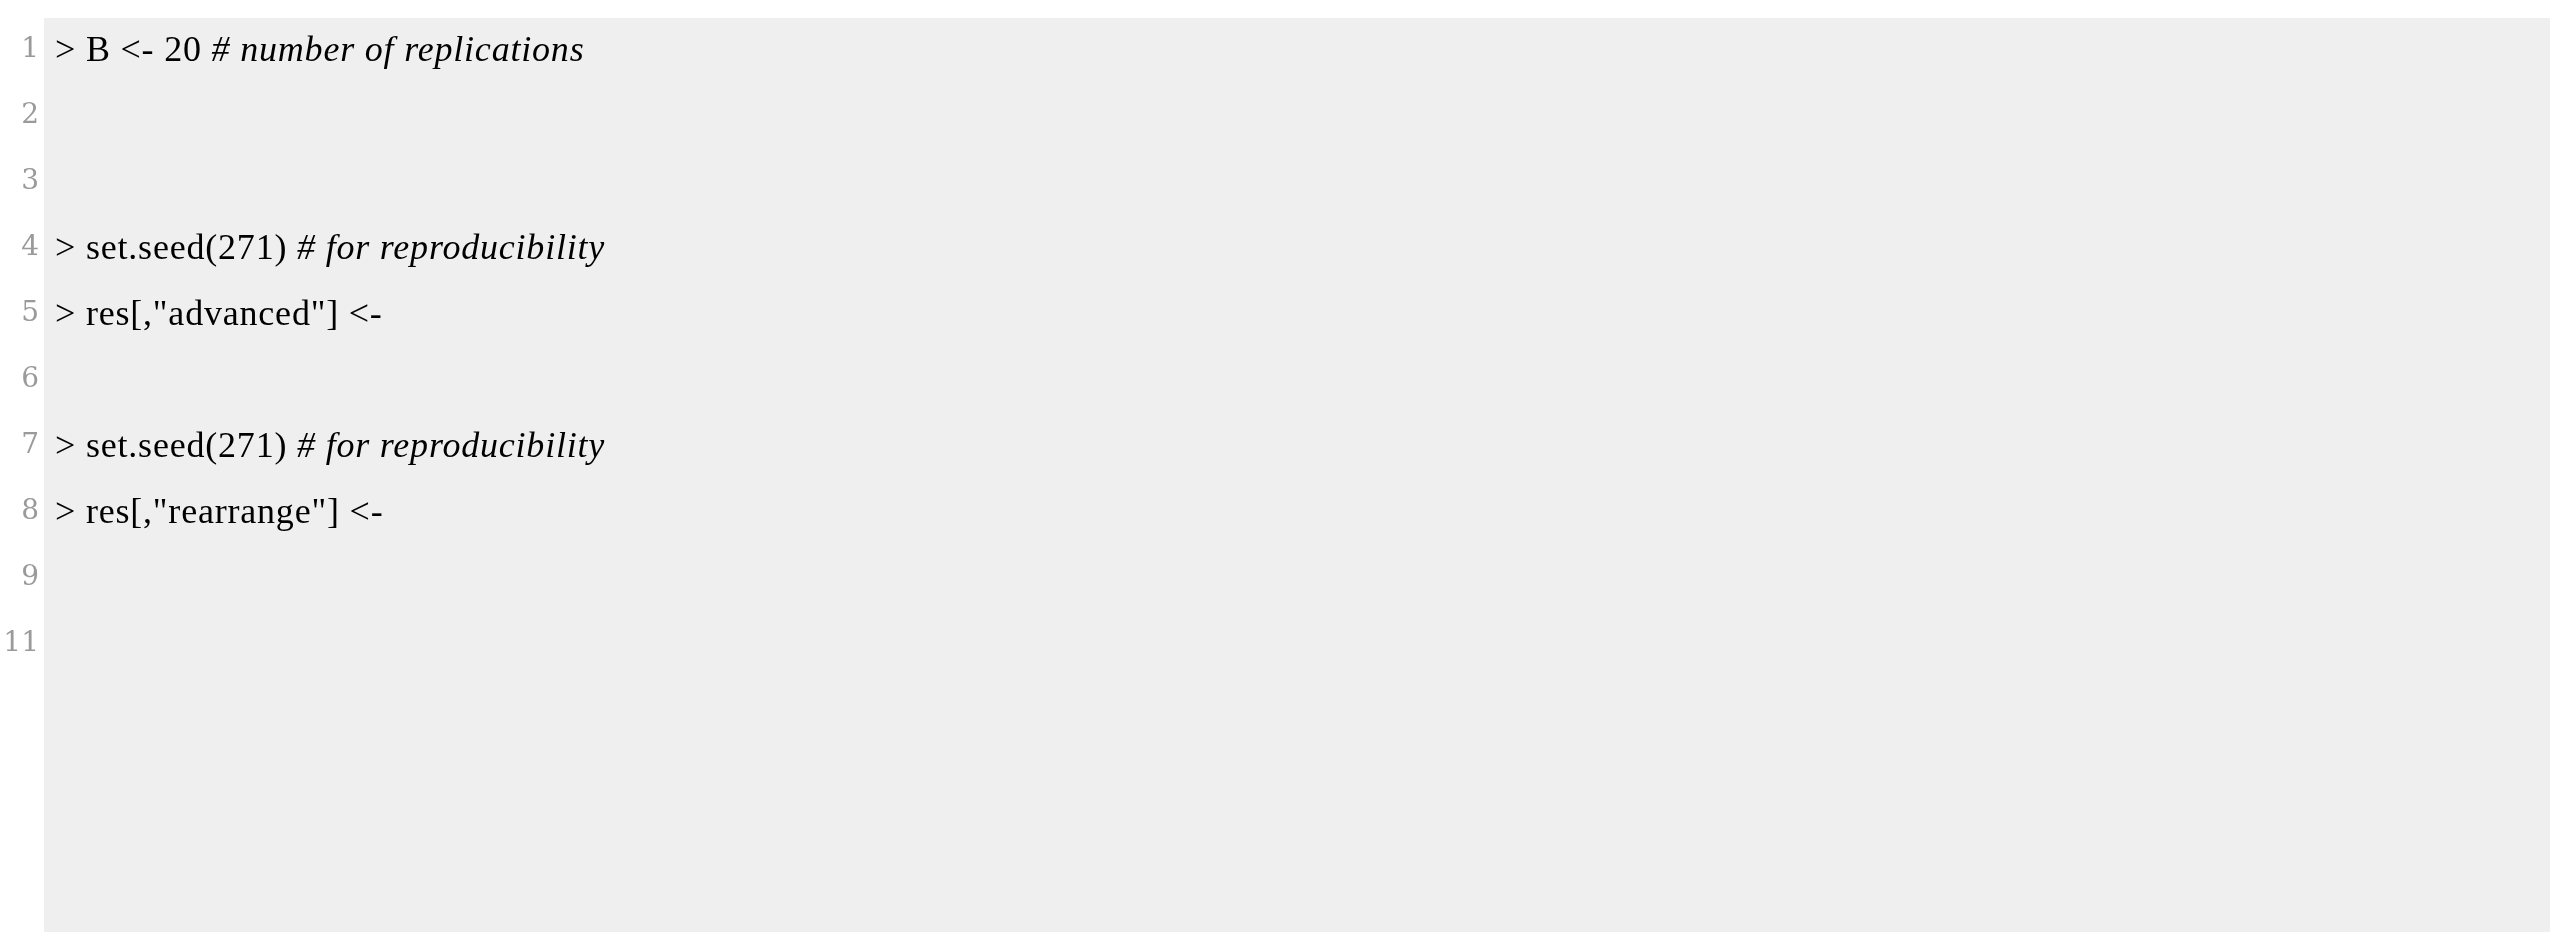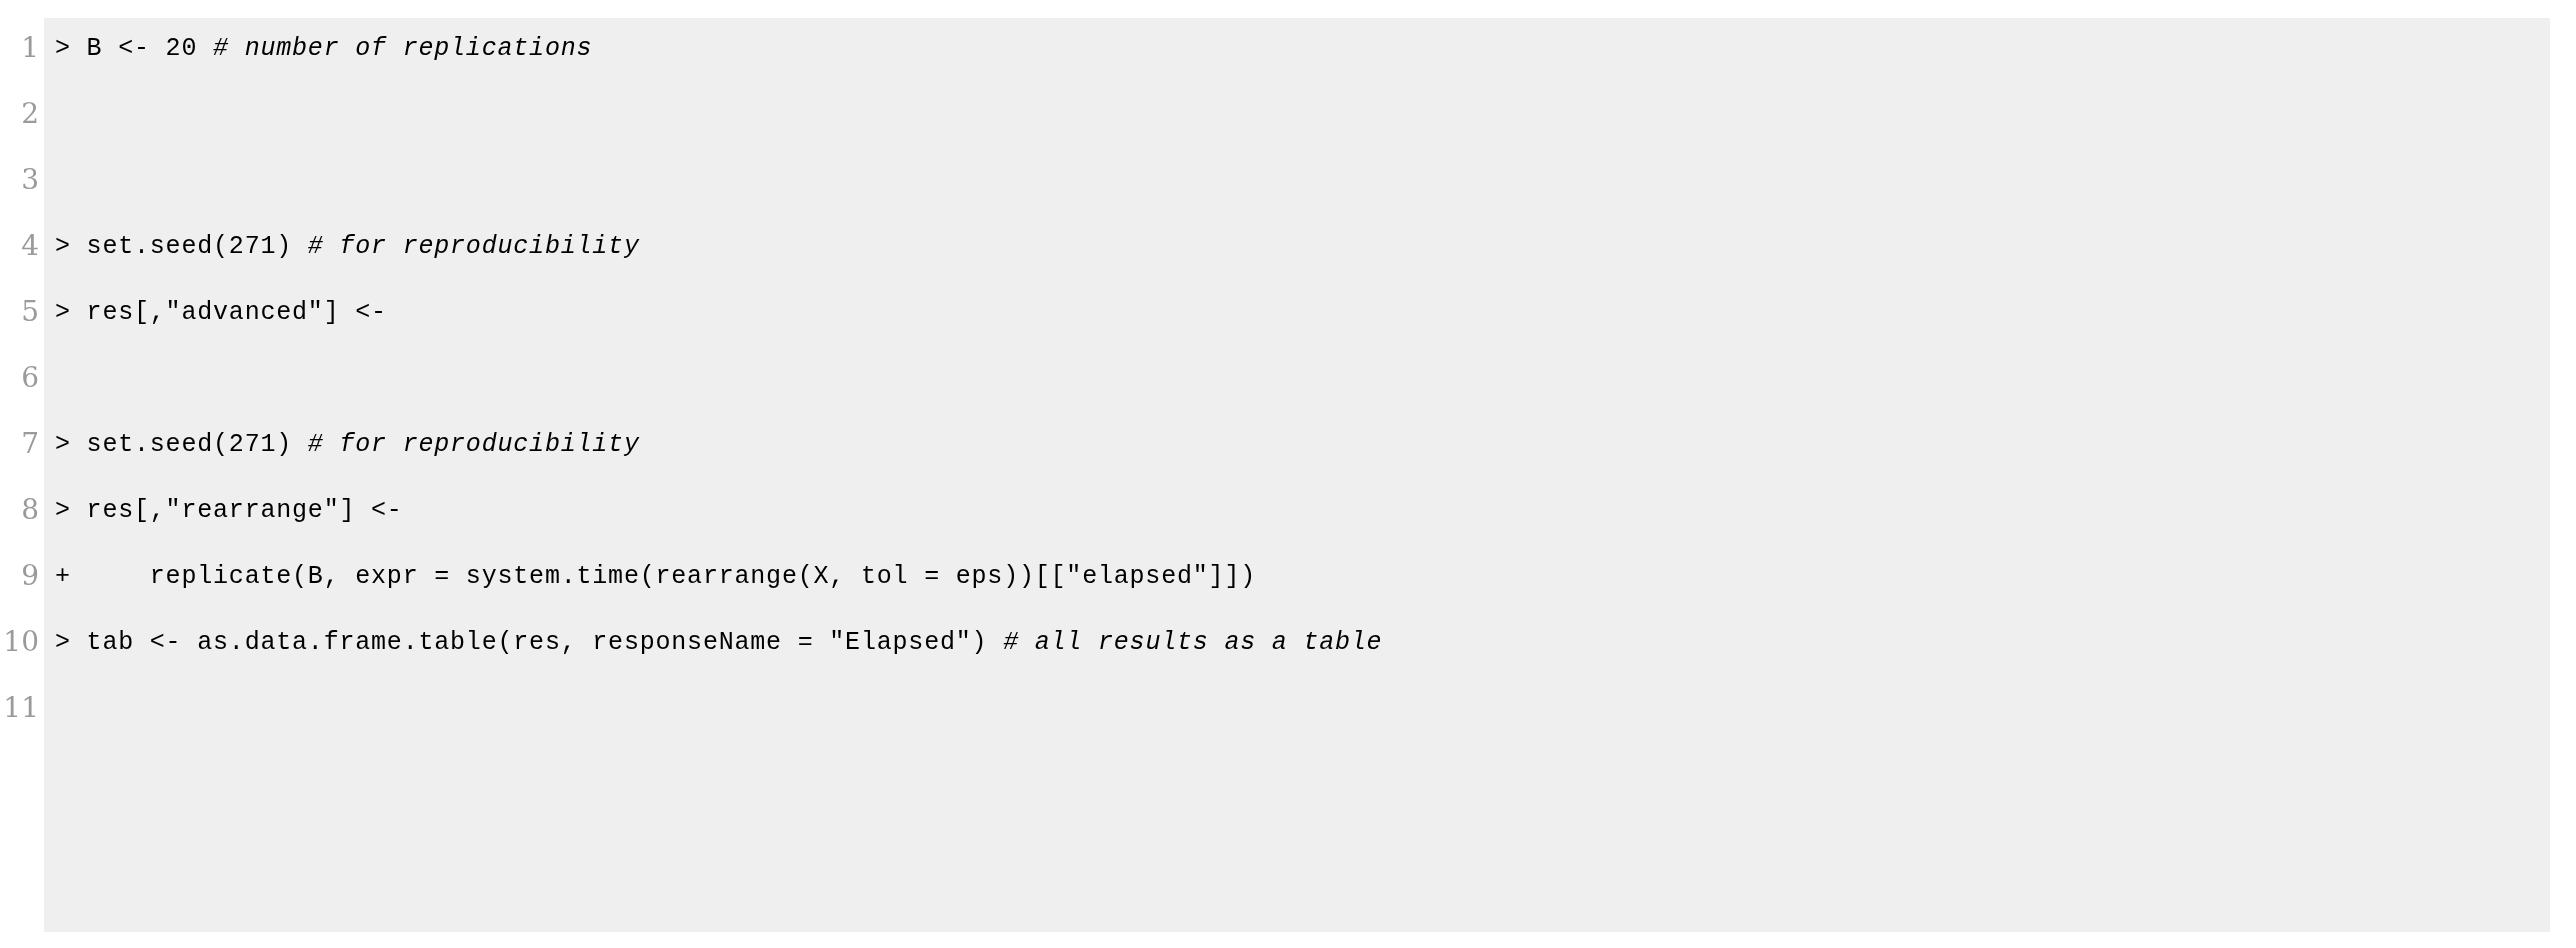--- a/index.html
+++ b/index.html
@@ -55,22 +55,22 @@
     font-family: "DejaVu Serif", serif;
     font-size: 28px;
     color: #9a9a9a;
     line-height: 1;
   }
 
   .code {
     position: absolute;
     left: 55px;
     top: 0;
-    font-family: Liberation Mono, monospace;
-    font-size: 25px;
+    font-family: Liberation Serif, serif;
+    font-size: 36px;
     line-height: 66px;
     color: #000000;
     letter-spacing: 0.8px;
     white-space: pre;
   }
 
   .cmt {
     font-style: italic;
   }
 </style>
@@ -113,27 +113,22 @@
       <span class="code"><span>&gt; set.seed(271) </span><span class="cmt"># for reproducibility</span></span>
     </div>
 
     <div class="line">
       <span class="ln">8</span>
       <span class="code"><span>&gt; res[,"rearrange"] &lt;-</span><span class="cmt"></span></span>
     </div>
 
     <div class="line">
       <span class="ln">9</span>
-      <span class="code"><span>+     replicate(B, expr = system.time(rearrange(X, tol = eps))[["elapsed"]])</span><span class="cmt"></span></span>
     </div>
 
-    <div class="line">
-      <span class="ln">10</span>
-      <span class="code"><span>&gt; tab &lt;- as.data.frame.table(res, responseName = "Elapsed") </span><span class="cmt"># all results as a table</span></span>
-    </div>
 
     <div class="line">
       <span class="ln">11</span>
     </div>
 
 
   </div>
 </div>
 
 

